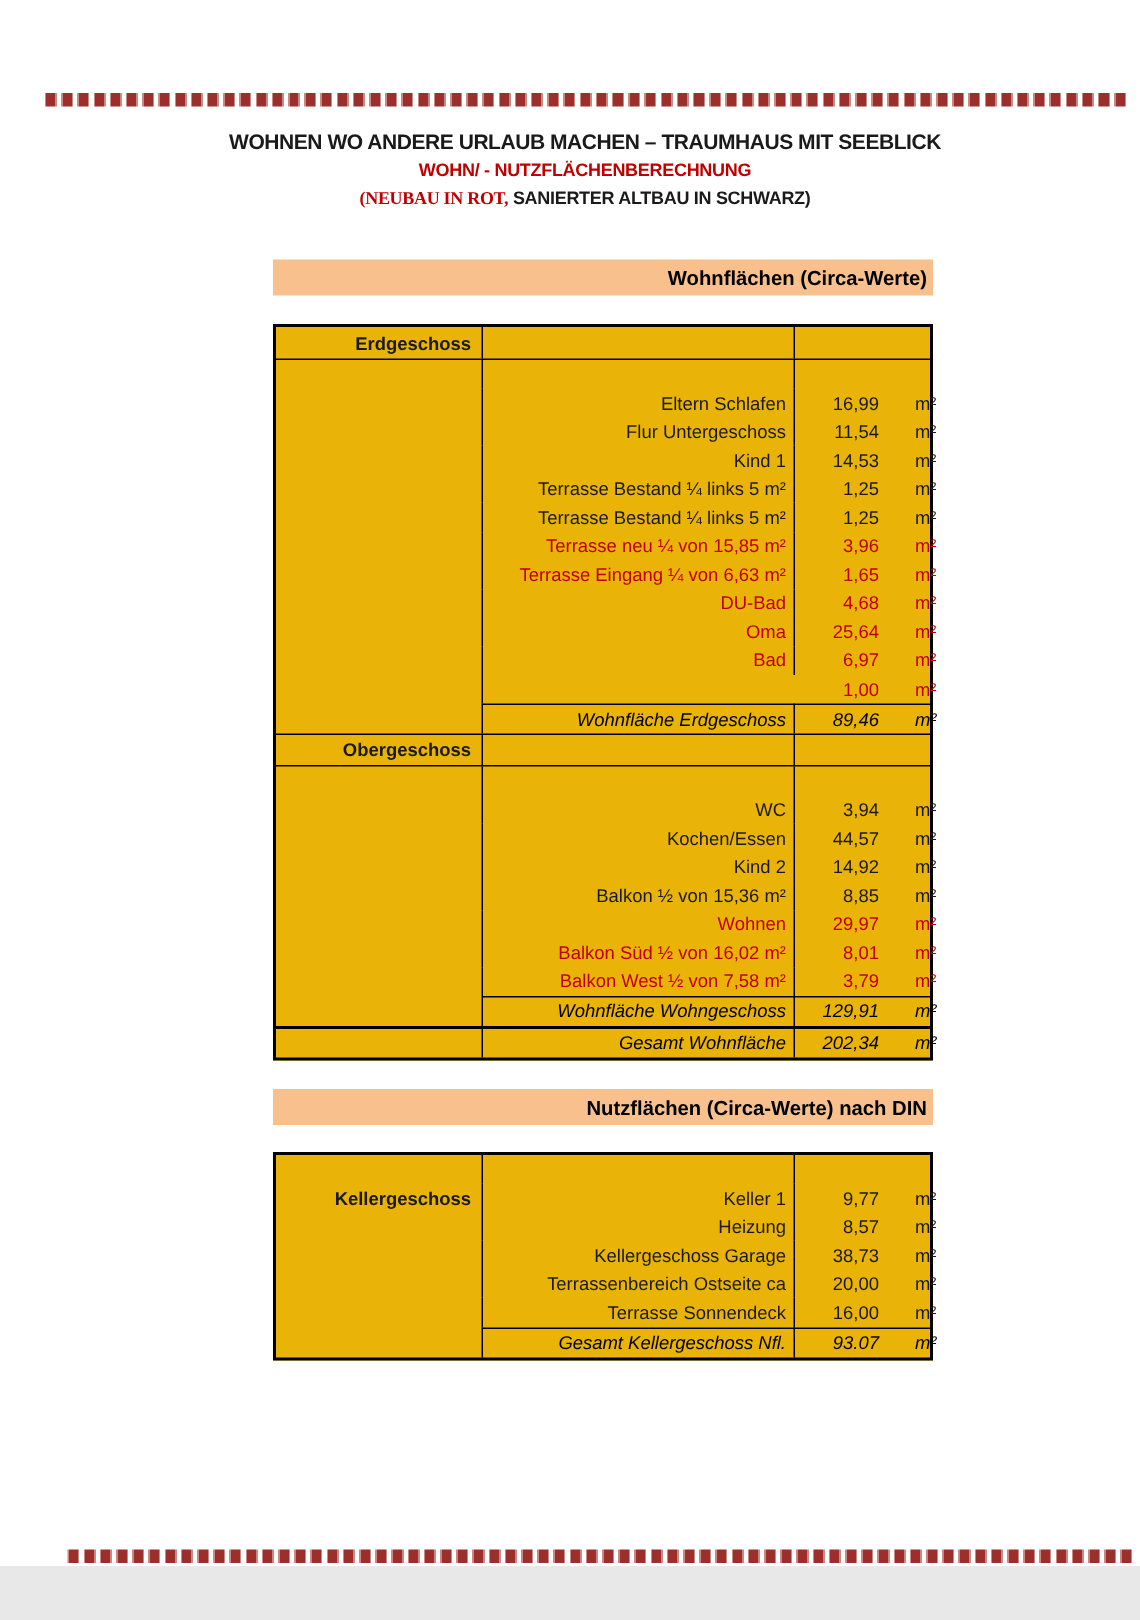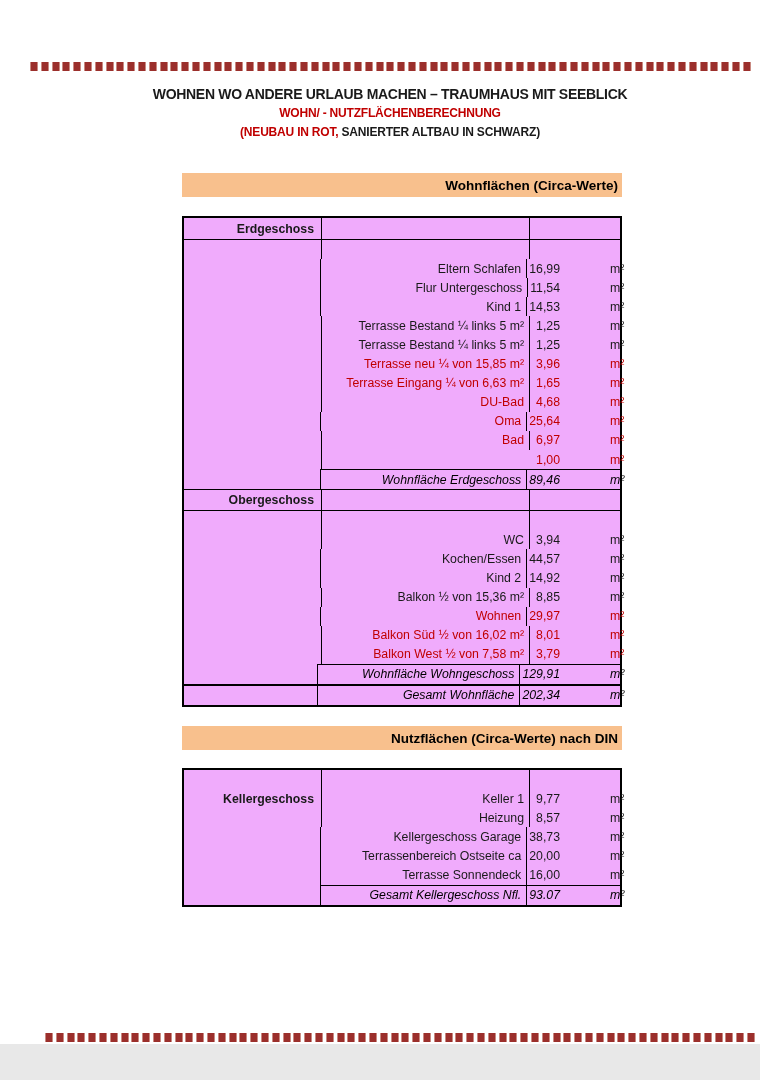--- a/index.html
+++ b/index.html
@@ -42,38 +42,38 @@
     line-height: 20px; color: #1a1a1a;
   }
   .doc-subtitle {
     font-size: 12px; font-weight: bold; line-height: 19px;
     color: var(--red-text); letter-spacing: -0.2px;
   }
   .doc-legend {
     font-size: 12px; font-weight: bold; line-height: 19px;
     color: #1a1a1a; letter-spacing: -0.2px;
   }
-  .doc-legend .red-part { color: var(--red-text); }
+  .doc-legend .red-part { color: var(--red-text); font-family: Liberation Serif, serif; }
 
   .band {
     position: absolute;
     left: 182px; width: 440px; height: 24px;
     background: var(--band-orange);
     display: flex; align-items: center; justify-content: flex-end;
     padding-right: 4px;
     font-weight: bold; font-size: 13.5px; color: #000;
   }
   #band-1 { top: 173px; }
   #band-2 { top: 726px; }
 
   .area-table {
     position: absolute;
     left: 182px; width: 440px;
     border: 2px solid var(--line);
-    background: #f0abfc;
+    background: #eab308;
   }
   #table-1 { top: 216px; }
   #table-2 { top: 768px; }
 
   .trow {
     display: flex; align-items: stretch;
     height: 19.1px;
     font-size: 12.3px;
     color: #1a1a1a;
   }
@@ -91,21 +91,21 @@
   }
   .c2 {
     width: 208px;
     border-right: 1px solid var(--line);
     justify-content: flex-end;
     padding-right: 5px;
     text-align: right;
   }
   .c3 { flex: 1; padding: 0 6px 0 2px; }
   .c3 .num  { flex: 1; text-align: right; }
-  .c3 .unit { width: 28px; padding-left: 24px; text-align: right; margin-left: 26px; }
+  .c3 .unit { width: 28px; padding-left: 24px; text-align: right; }
 
   .trow.section { border-bottom: 1px solid var(--line); }
   .trow.section.mid { border-top: 1px solid var(--line); }
   .trow.total .c2, .trow.total .c3 { border-top: 1px solid var(--line); }
   .trow.grandtotal { border-top: 2px solid var(--line); }
 
   .trow.total, .trow.grandtotal {
     font-weight: normal; font-style: italic; color: #000;
   }
   .trow.red { color: var(--red-text); }

